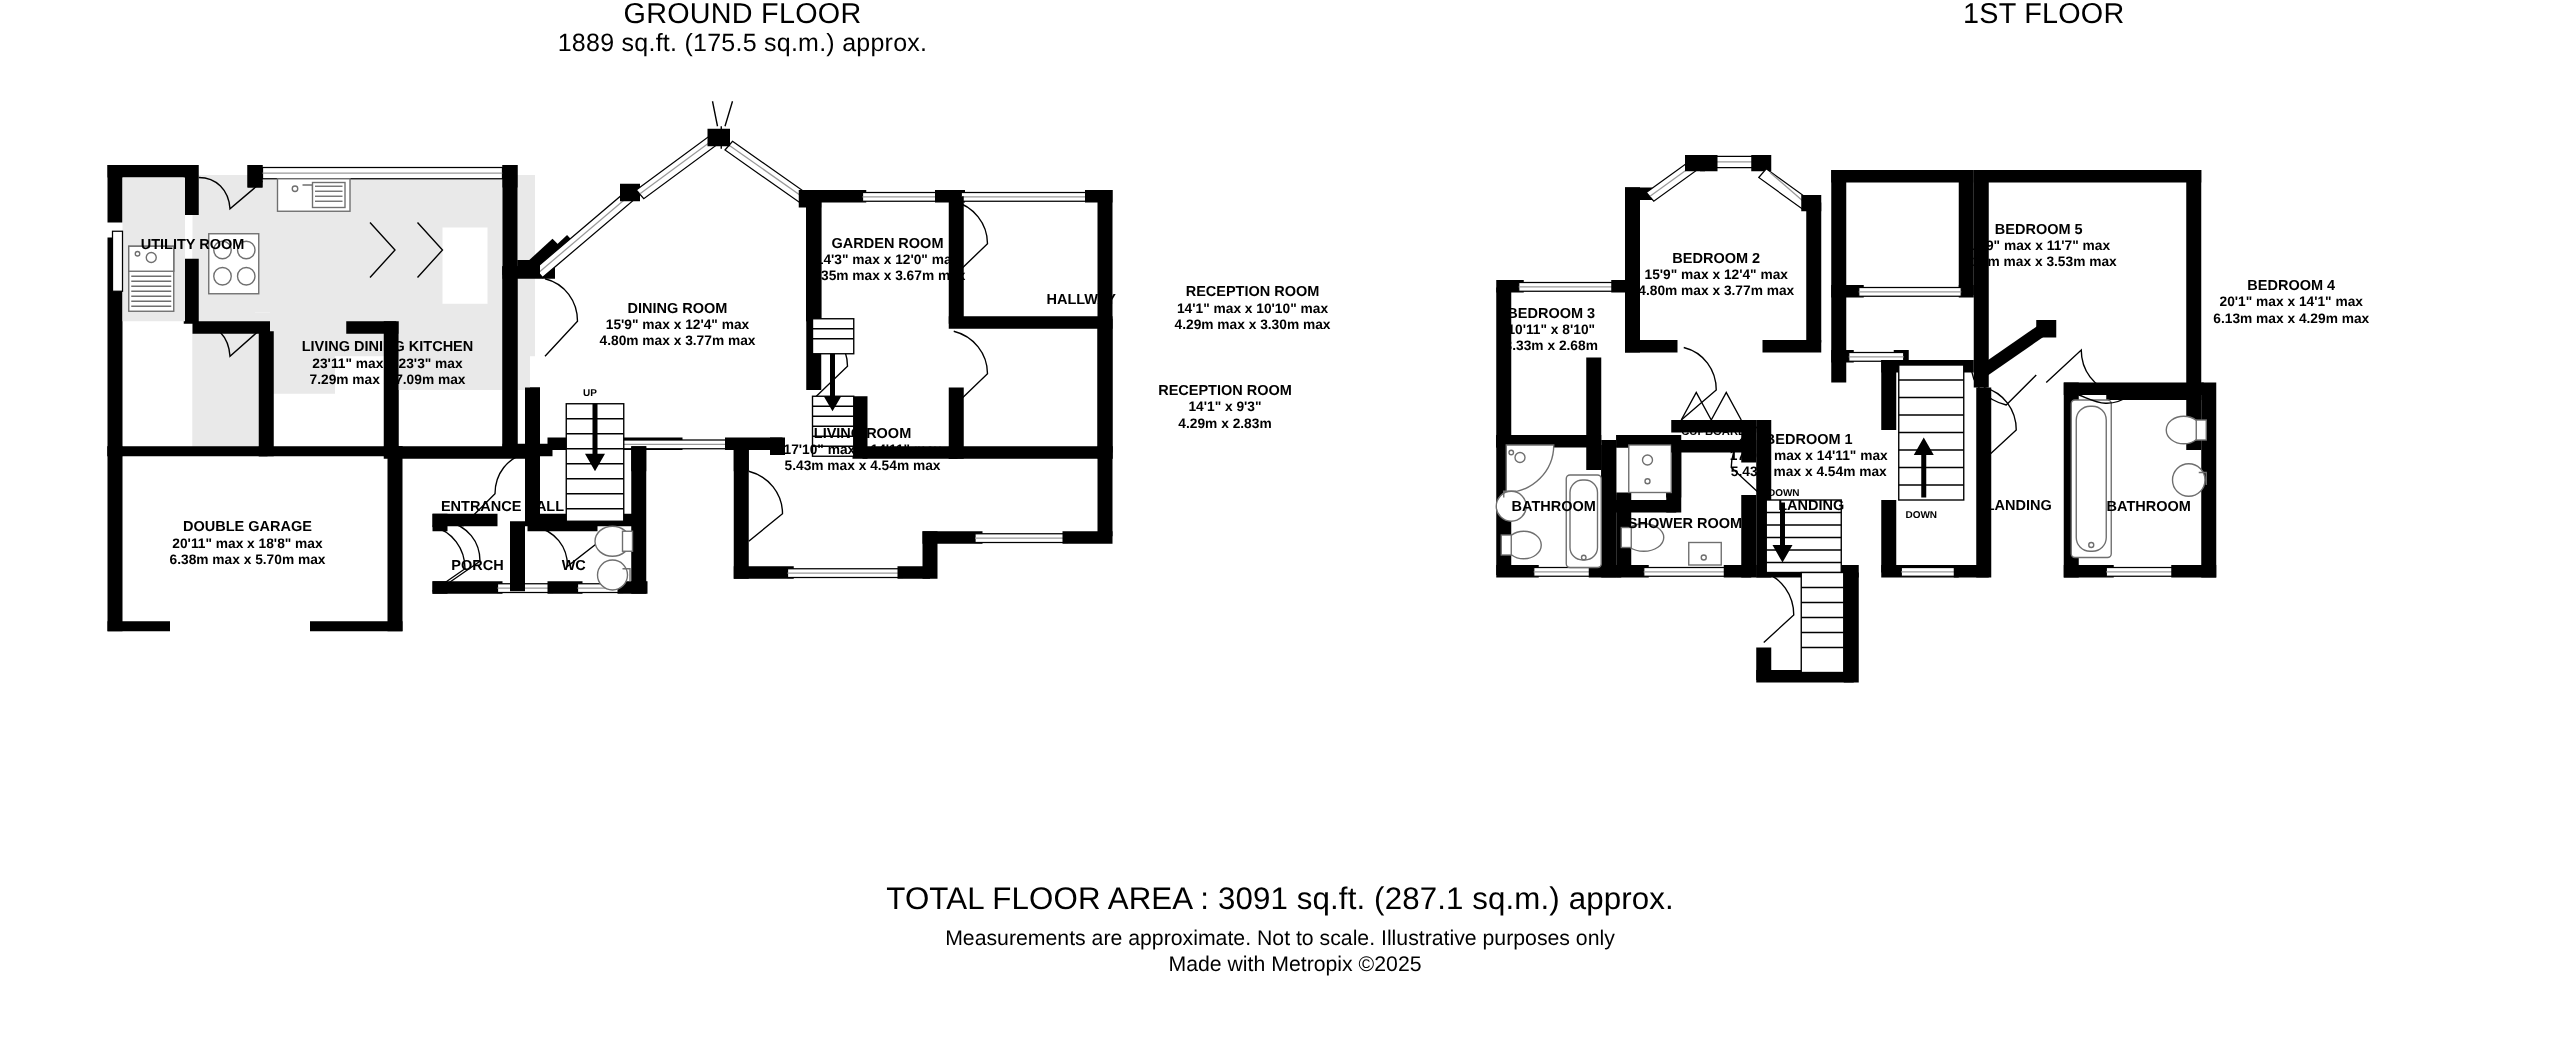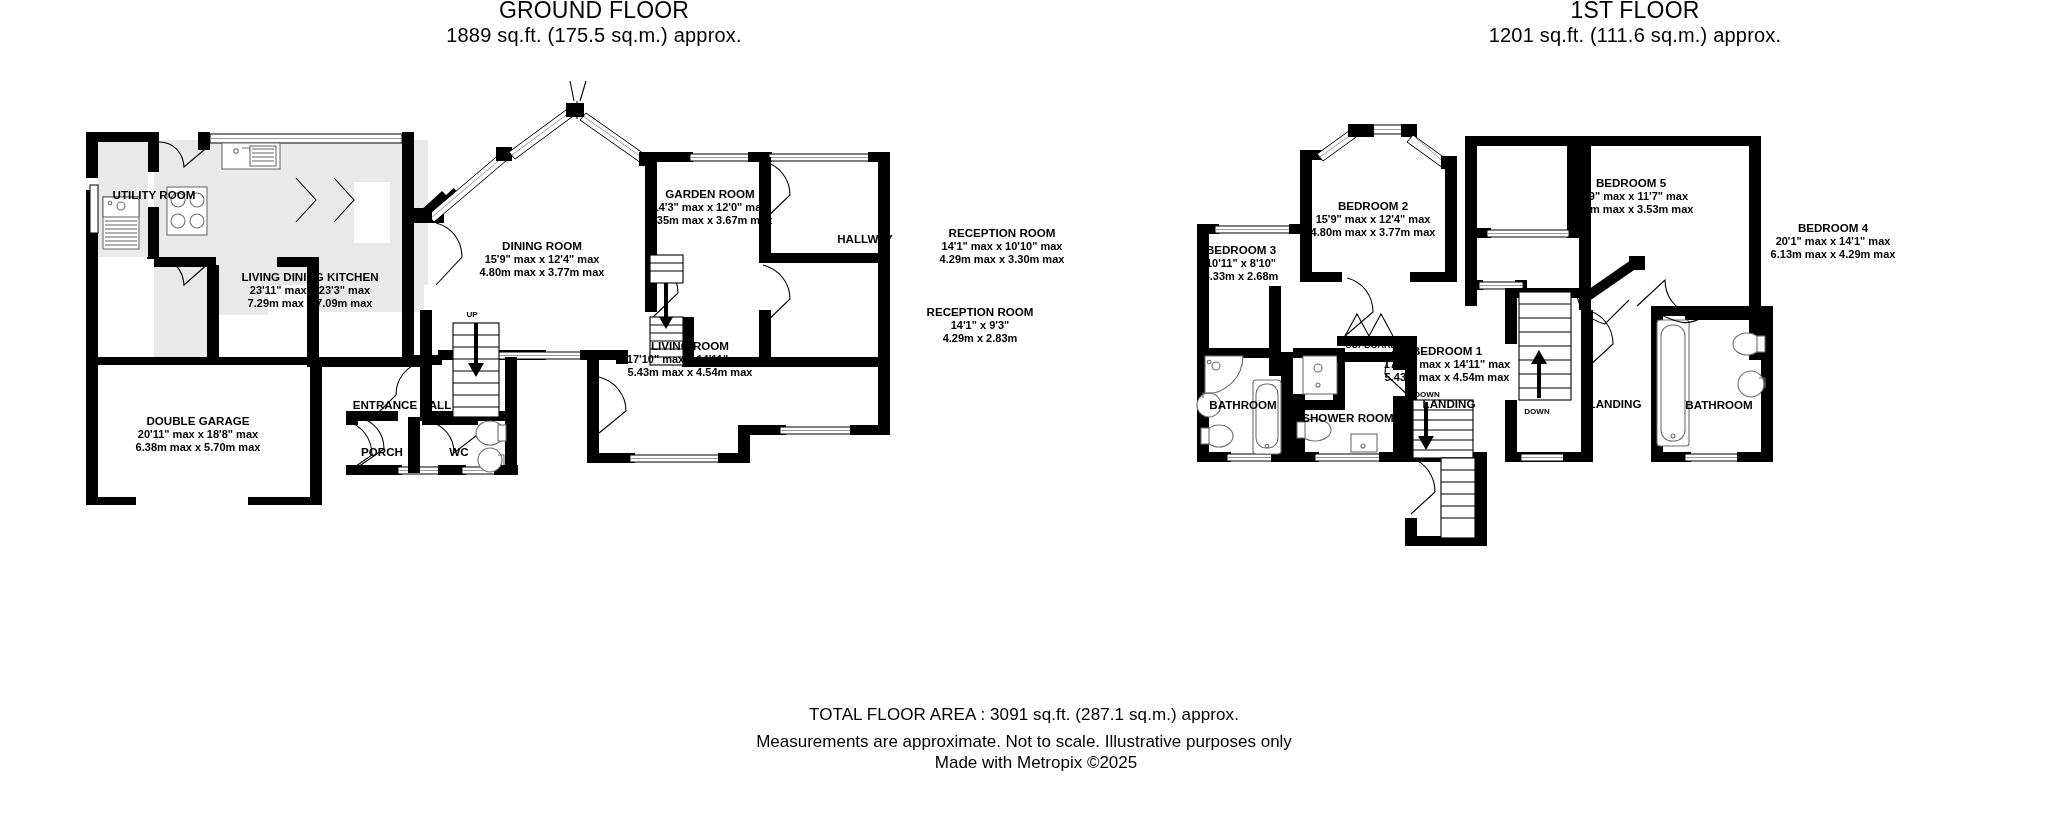--- a/index.html
+++ b/index.html
@@ -5,21 +5,21 @@
 <style>
   html,body{margin:0;padding:0;background:#ffffff;}
   body{width:2048px;height:831px;font-family:"Liberation Sans",sans-serif;color:#000;overflow:hidden;position:relative;}
   #root{position:absolute;inset:0;}
 
   .fp-title{position:absolute;text-align:center;line-height:1.12;}
   .fp-title .t1{font-size:23px;font-weight:400;letter-spacing:.2px;}
   .fp-title .t2{font-size:20px;font-weight:400;letter-spacing:.2px;}
 
   .footer{position:absolute;left:0;width:100%;text-align:center;}
-  .footer .total{font-size:17px;letter-spacing:.1px;}
+  .footer .total{font-size:25px;letter-spacing:.1px;}
   .footer .note{font-size:17px;line-height:1.22;margin-top:7px;text-align:center;}
 
   svg{position:absolute;left:0;top:0;overflow:visible;}
   .wall{fill:#000;}
   .glz{fill:#ffffff;stroke:#000;stroke-width:1;}
   .glzline{stroke:#9a9a9a;stroke-width:1;fill:none;}
   .thin{stroke:#000;stroke-width:1.1;fill:none;}
   .fix{stroke:#6f6f6f;stroke-width:1.1;fill:none;}
   .fixw{fill:#ffffff;stroke:#6f6f6f;stroke-width:1.1;}
   .grey{fill:#e9e9e9;}
@@ -35,21 +35,20 @@
 
 <div id="root">
 
   <div class="fp-title" style="left:284px;top:-2px;width:620px;">
     <div class="t1">GROUND FLOOR</div>
     <div class="t2">1889 sq.ft. (175.5 sq.m.) approx.</div>
   </div>
 
   <div class="fp-title" style="left:1325px;top:-2px;width:620px;">
     <div class="t1">1ST FLOOR</div>
-    <div class="t2">1201 sq.ft. (111.6 sq.m.) approx.</div>
   </div>
 
   <svg width="1160" height="470" viewBox="0 0 1160 470" style="left:50px;top:95px;">
 
     <g>
       <rect class="grey" x="104" y="45" width="200" height="110"></rect>
       <rect class="grey" x="104" y="155" width="62" height="110"></rect>
       <rect class="grey" x="166" y="45" width="52" height="175"></rect>
       <rect class="grey" x="218" y="45" width="160" height="42"></rect>
       <rect class="grey" x="340" y="45" width="38" height="138"></rect>

